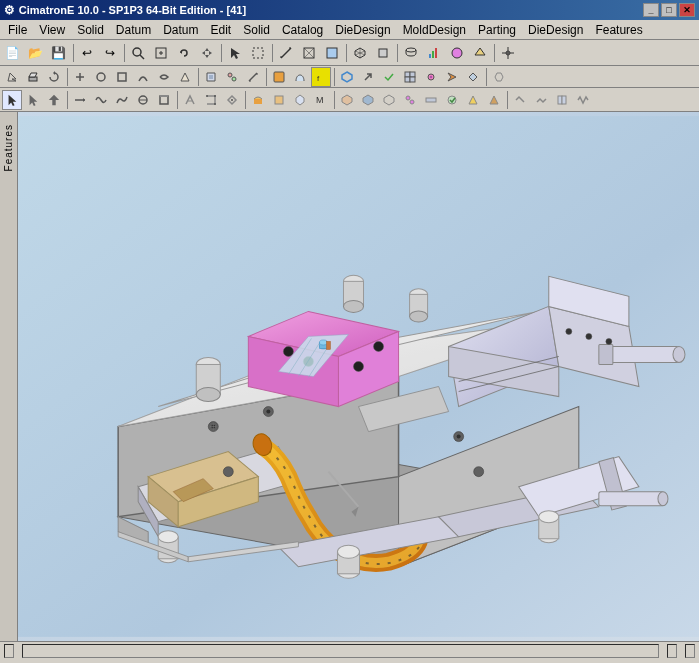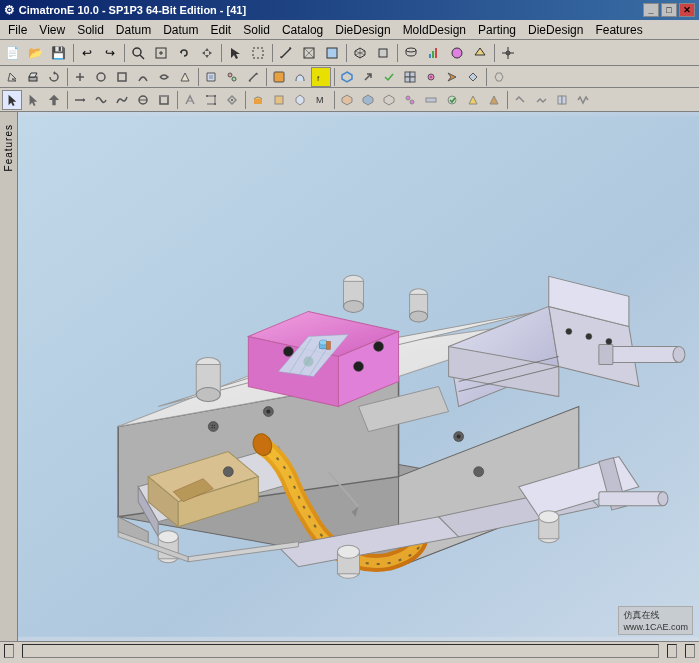--- a/index.html
+++ b/index.html
@@ -798,24 +798,20 @@
 
       <polygon points="100,400 100,415 130,430 130,415" fill="#b0b0b0" stroke="#888" stroke-width="1"></polygon>
       <rect x="100" y="415" width="35" height="6" fill="#c0c0c0" stroke="#888" stroke-width="0.5" transform="skewX(-20)"></rect>
 
       <polygon points="100,415 170,440 170,445 100,420" fill="#c8c8c8" stroke="#888" stroke-width="0.8"></polygon>
       <polygon points="170,440 280,425 280,430 170,445" fill="#d0d0d0" stroke="#888" stroke-width="0.8"></polygon>
 
     </svg>
 
     
-    <div id="watermark">
-      <div>仿真在线</div>
-      <div>www.1CAE.com</div>
-    </div>
   </div>
 </div>
 
 <div id="status-bar">
   <div class="status-segment"></div>
   <div class="status-segment" style="flex:1;"></div>
   <div class="status-segment"></div>
   <div class="status-segment"></div>
 </div>
 

